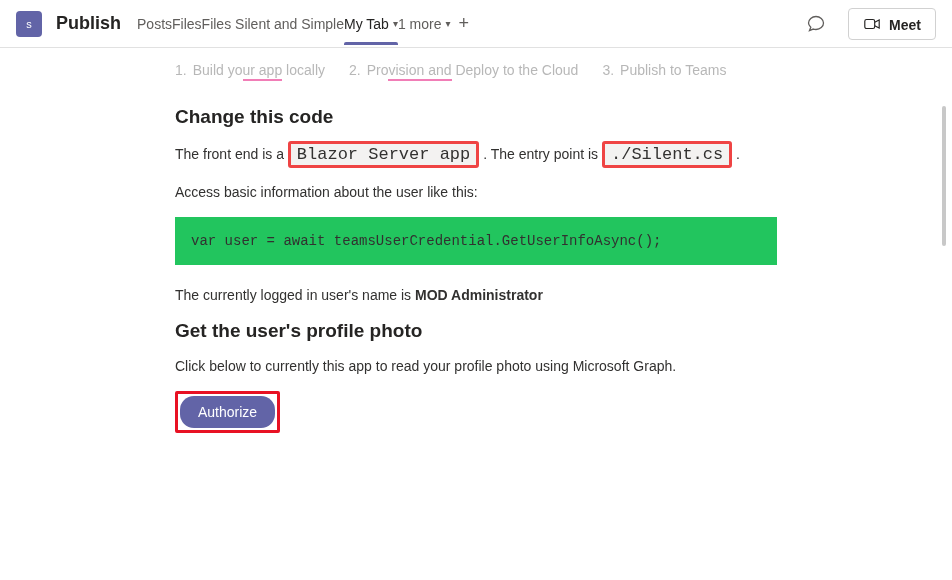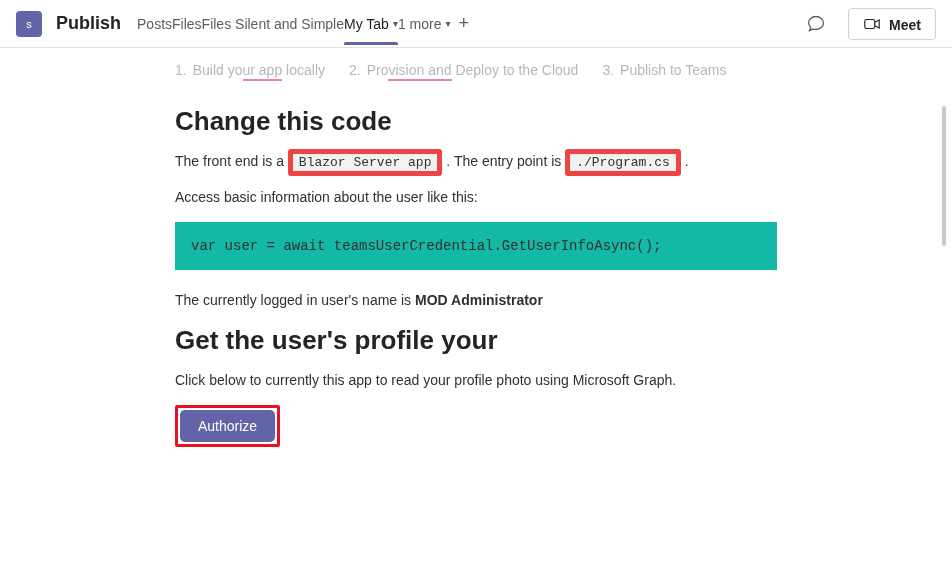--- a/index.html
+++ b/index.html
@@ -144,59 +144,59 @@
     }
     .step {
       display: flex;
       gap: 6px;
     }
     .step .underline {
       border-bottom: 2px solid #ec4899;
       padding-bottom: 1px;
     }
     h2 {
-      font-size: 26px;
+      font-size: 19px;
       font-weight: 700;
       color: #252423;
       margin-bottom: 14px;
       margin-top: 8px;
     }
     p {
       font-size: 14px;
       color: #323130;
       line-height: 1.5;
       margin-bottom: 14px;
     }
     .code-inline {
       background: #f3f2f1;
-      border: 5px solid #ef4444;
+      border: 3px solid #ef4444;
       padding: 1px 6px;
       border-radius: 3px;
       font-family: 'Consolas', 'Courier New', monospace;
-      font-size: 13px;
+      font-size: 17px;
     }
     .code-block {
-      background: #14b8a6;
+      background: #22c55e;
       padding: 16px;
       font-family: 'Consolas', 'Courier New', monospace;
       font-size: 14px;
       color: #323130;
       margin-bottom: 20px;
       margin-top: 6px;
     }
     .bold {
       font-weight: 700;
     }
     .authorize-btn {
       background: #6264a7;
       color: #fff;
       border: none;
       padding: 8px 18px;
       font-size: 14px;
-      border-radius: 5px;
+      border-radius: 14px;
       cursor: pointer;
     }
     .highlight-box {
       display: inline-block;
       border: 3px solid #e81123;
       padding: 2px;
       border-radius: 2px;
     }
   </style>
 </head>
@@ -253,30 +253,30 @@
         <span>3.</span>
         <span>Publish to Teams</span>
       </div>
     </div>
 
     <h2>Change this code</h2>
     <p>
       <span>The front end is a </span>
       <span class="code-inline">Blazor Server app</span>
       <span> . The entry point is </span>
-      <span class="code-inline">./Program.cs</span>
+      <span class="code-inline">./Silent.cs</span>
       <span> .</span>
     </p>
 
     <p>Access basic information about the user like this:</p>
     <div class="code-block">var user = await teamsUserCredential.GetUserInfoAsync();</div>
     <p>
       <span>The currently logged in user's name is </span>
       <span class="bold">MOD Administrator</span>
     </p>
 
-    <h2>Get the user's profile your</h2>
+    <h2>Get the user's profile photo</h2>
     <p>Click below to currently this app to read your profile photo using Microsoft Graph.</p>
     <div class="highlight-box">
       <button class="authorize-btn">Authorize</button>
     </div>
   </div>
 </div>
 
 </body></html>

